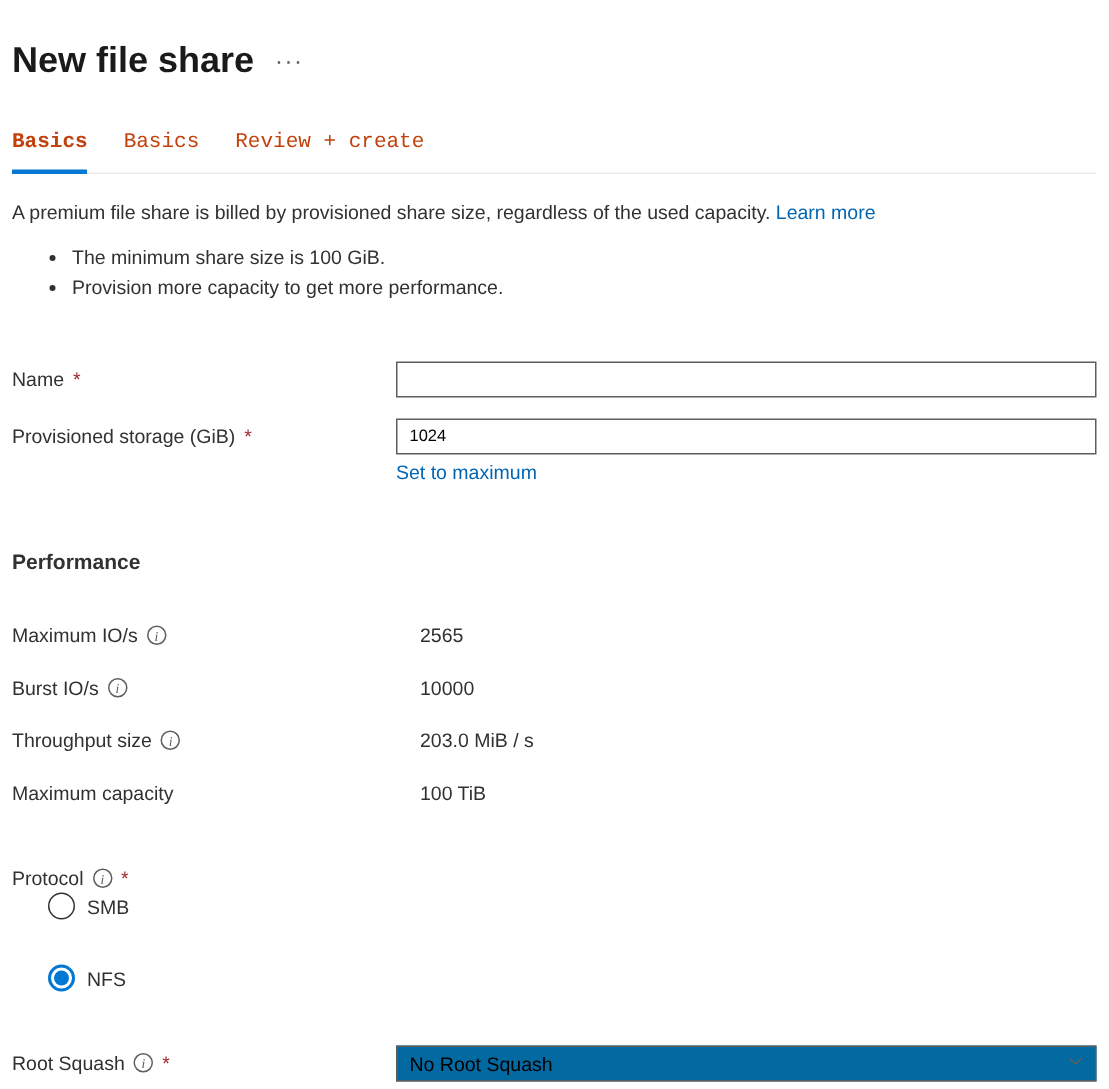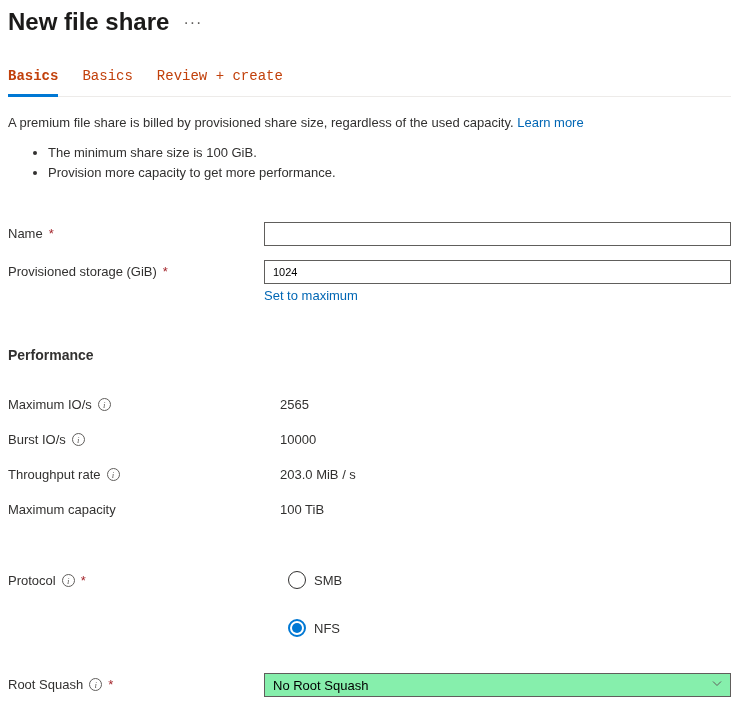--- a/index.html
+++ b/index.html
@@ -8,20 +8,21 @@
       font-size: 13px;
       color: #323130;
       background: #fff;
       padding: 8px;
     }
     .title-row {
       display: flex;
       align-items: center;
       gap: 14px;
       margin-bottom: 26px;
+      margin-top: 19px;
     }
     .page-title {
       font-size: 24px;
       font-weight: 600;
       color: #1b1a19;
     }
     .more-icon {
       color: #605e5c;
       font-size: 16px;
       letter-spacing: 1px;
@@ -176,34 +177,34 @@
       position: relative;
       width: 100%;
     }
     .select {
       width: 100%;
       height: 24px;
       border: 1px solid #605e5c;
       padding: 2px 28px 2px 8px;
       font-size: 13px;
       font-family: inherit;
-      background: #86efac;
+      background: #0369a1;
       appearance: none;
       outline: none;
       cursor: pointer;
     }
     .chevron {
       position: absolute;
       right: 8px;
       top: 50%;
       transform: translateY(-50%);
       pointer-events: none;
       color: #605e5c;
     }
-    .protocol-row { margin-top: 52px; margin-bottom: 36px; }
+    .protocol-row { margin-top: 38px; margin-bottom: 36px; flex-direction: column; }
   </style>
 </head>
 <body>
 
 <div class="title-row">
   <h1 class="page-title">New file share</h1>
   <span class="more-icon">···</span>
 </div>
 
 <div class="tabs">
@@ -255,21 +256,21 @@
 <div class="perf-row">
   <div class="perf-label">
     <span>Burst IO/s</span>
     <span class="info-icon">i</span>
   </div>
   <div class="perf-value">10000</div>
 </div>
 
 <div class="perf-row">
   <div class="perf-label">
-    <span>Throughput rate</span>
+    <span>Throughput size</span>
     <span class="info-icon">i</span>
   </div>
   <div class="perf-value">203.0 MiB / s</div>
 </div>
 
 <div class="perf-row">
   <div class="perf-label">
     <span>Maximum capacity</span>
   </div>
   <div class="perf-value">100 TiB</div>

